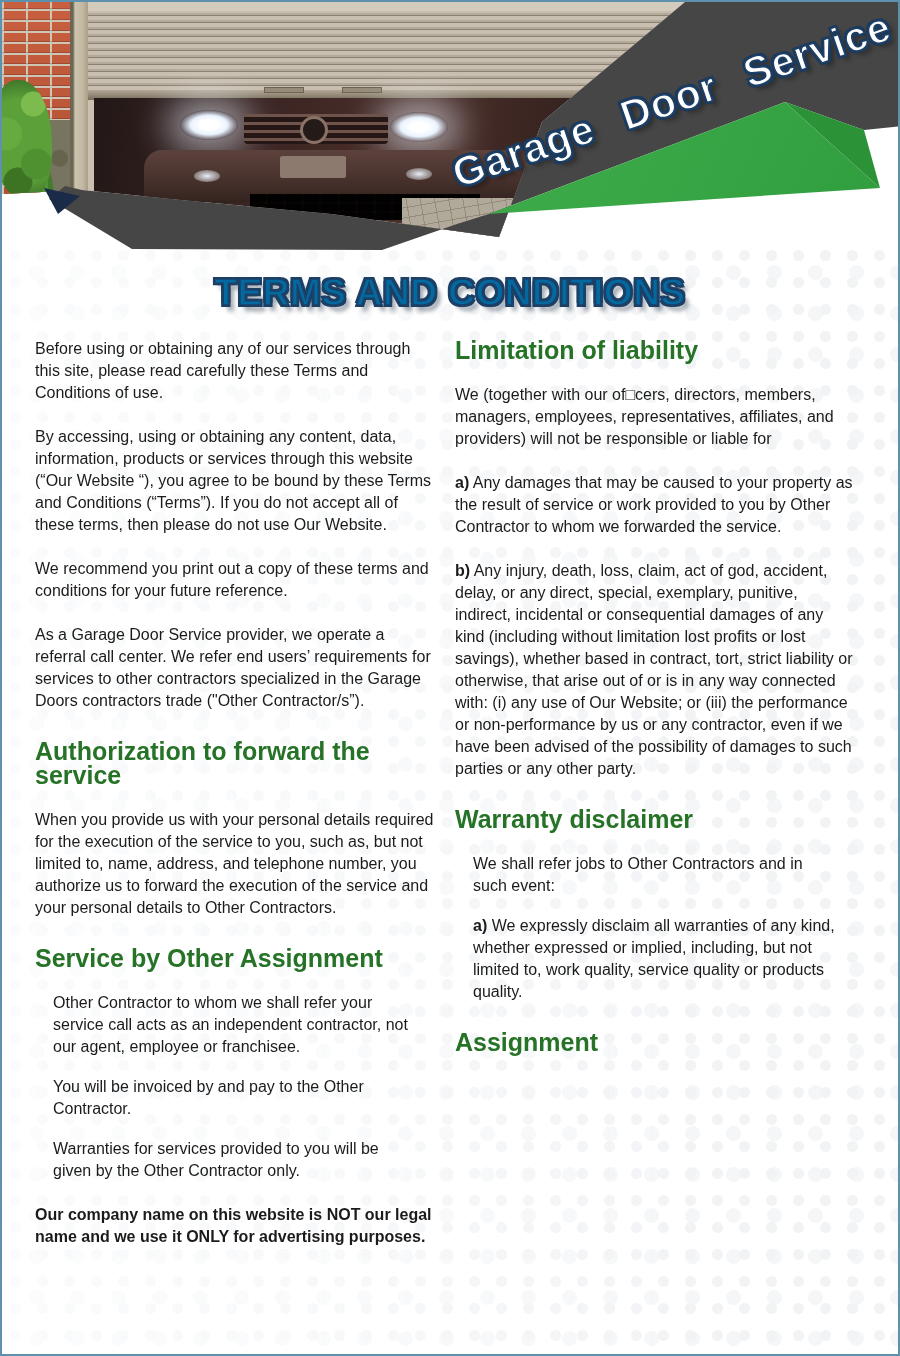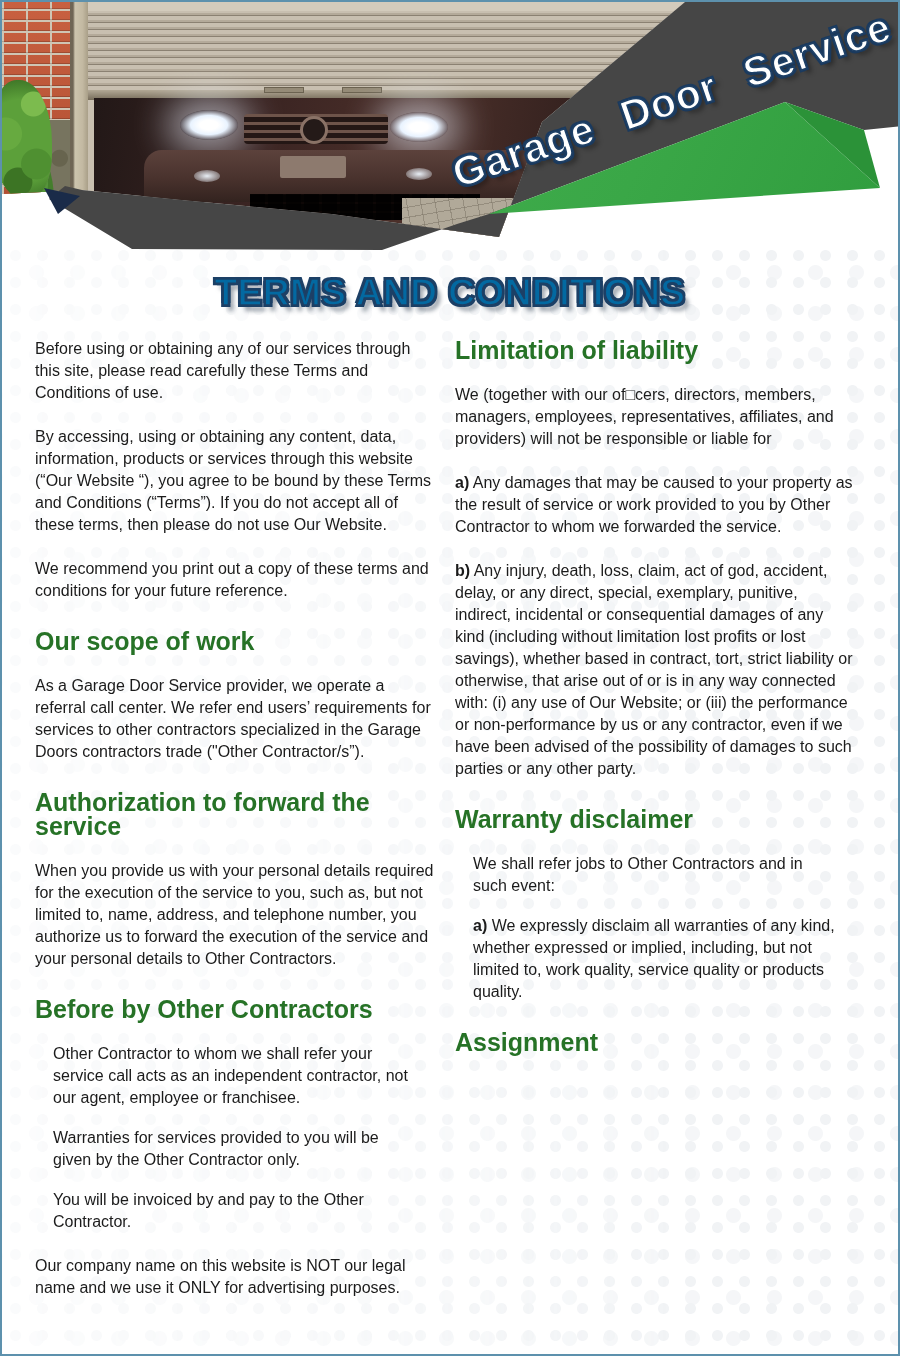--- a/index.html
+++ b/index.html
@@ -118,21 +118,21 @@
     opacity:.55;
     -webkit-mask-image:linear-gradient(90deg, rgba(0,0,0,.35) 0%, rgba(0,0,0,.55) 35%, #000 75%);
     mask-image:linear-gradient(90deg, rgba(0,0,0,.35) 0%, rgba(0,0,0,.55) 35%, #000 75%);
   }
 
   
   .content { position:relative; z-index:1; display:flex; gap:20px; padding:24px 32px 0 33px; }
   .col { width:400px; font-size:16px; line-height:22px; color:#1b1b1b; }
   .col p { margin:0 0 22px; }
   .col p.tight { margin:18px; }
-  .col p.gap-top { margin-top:22px; }
+  .col p.gap-top { margin-top:22px;font-weight:bold; }
   .col h2 { font-size:25px; line-height:24px; font-weight:700; color:#267226; margin:27px 0 22px; }
   .col h2.first { margin-top:0; }
   .mk { font-weight:700; }
 </style>
 </head>
 <body>
 
 <div class="page">
 
   <div class="hero">
@@ -170,30 +170,29 @@
 
   <div class="dots"></div>
 
   <div class="content">
 
     <div class="col">
       <p>Before using or obtaining any of our services through this site, please read carefully these Terms and Conditions of use.</p>
       <p>By accessing, using or obtaining any content, data, information, products or services through this website (“Our Website “), you agree to be bound by these Terms and Conditions (“Terms”). If you do not accept all of these terms, then please do not use Our Website.</p>
       <p>We recommend you print out a copy of these terms and conditions for your future reference.</p>
 
-      <h2>Our scope of work</h2>
       <p>As a Garage Door Service provider, we operate a referral call center. We refer end users’ requirements for services to other contractors specialized in the Garage Doors contractors trade ("Other Contractor/s”).</p>
 
       <h2>Authorization to forward the service</h2>
       <p>When you provide us with your personal details required for the execution of the service to you, such as, but not limited to, name, address, and telephone number, you authorize us to forward the execution of the service and your personal details to Other Contractors.</p>
 
-      <h2>Before by Other Contractors</h2>
+      <h2>Service by Other Assignment</h2>
       <p class="tight">Other Contractor to whom we shall refer your service call acts as an independent contractor, not our agent, employee or franchisee.</p>
+      <p class="tight">You will be invoiced by and pay to the Other Contractor.</p>
       <p class="tight">Warranties for services provided to you will be given by the Other Contractor only.</p>
-      <p class="tight">You will be invoiced by and pay to the Other Contractor.</p>
       <p class="gap-top">Our company name on this website is NOT our legal name and we use it ONLY for advertising purposes.</p>
     </div>
 
     <div class="col">
       <h2 class="first">Limitation of liability</h2>
       <p>We (together with our of□cers, directors, members, managers, employees, representatives, affiliates, and providers) will not be responsible or liable for</p>
       <p><span class="mk">a)</span><span> Any damages that may be caused to your property as the result of service or work provided to you by Other Contractor to whom we forwarded the service.</span></p>
       <p><span class="mk">b)</span><span> Any injury, death, loss, claim, act of god, accident, delay, or any direct, special, exemplary, punitive, indirect, incidental or consequential damages of any kind (including without limitation lost profits or lost savings), whether based in contract, tort, strict liability or otherwise, that arise out of or is in any way connected with: (i) any use of Our Website; or (iii) the performance or non-performance by us or any contractor, even if we have been advised of the possibility of damages to such parties or any other party.</span></p>
 
       <h2>Warranty disclaimer</h2>

